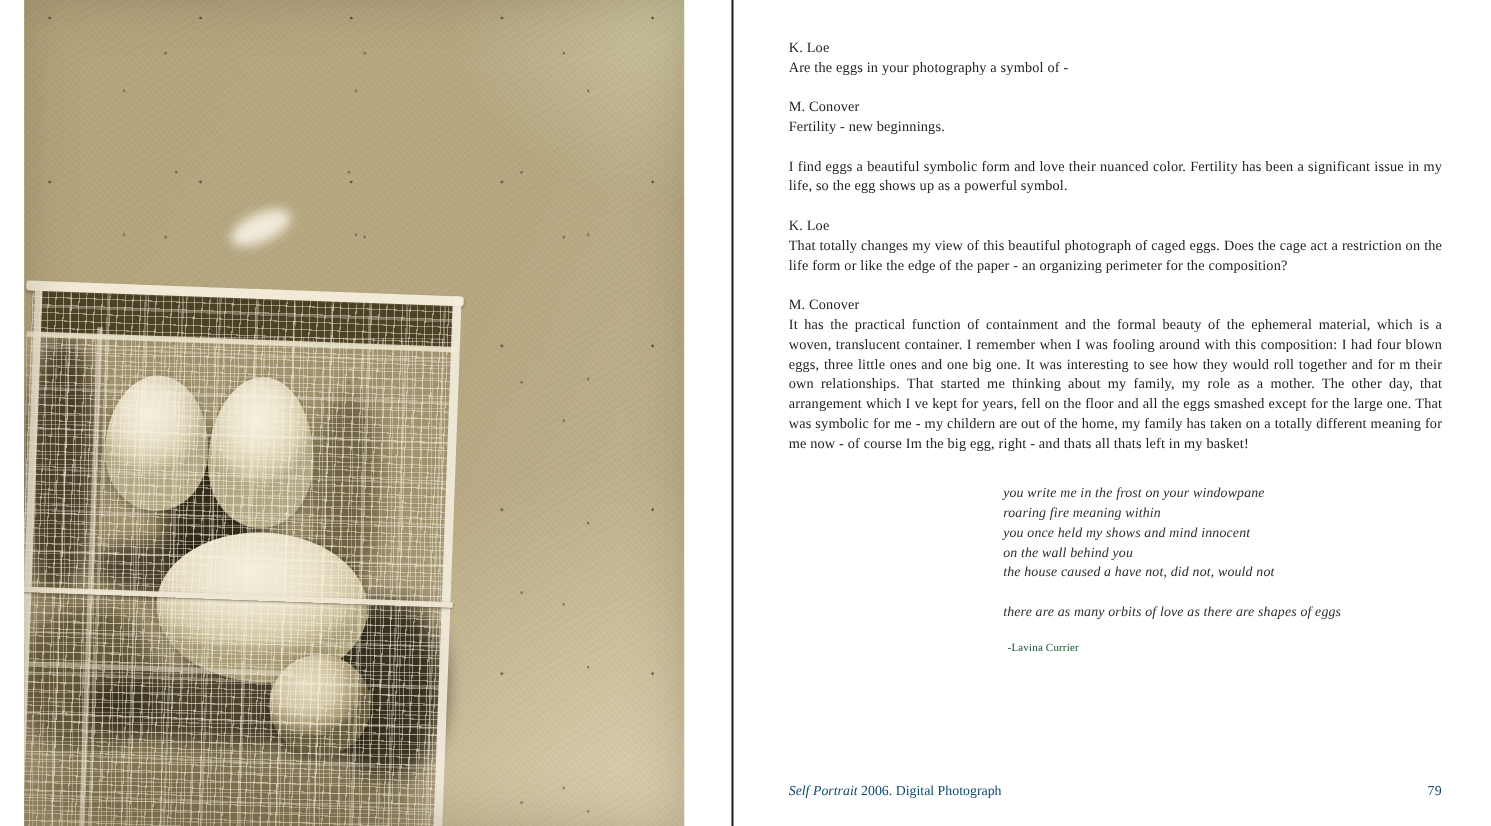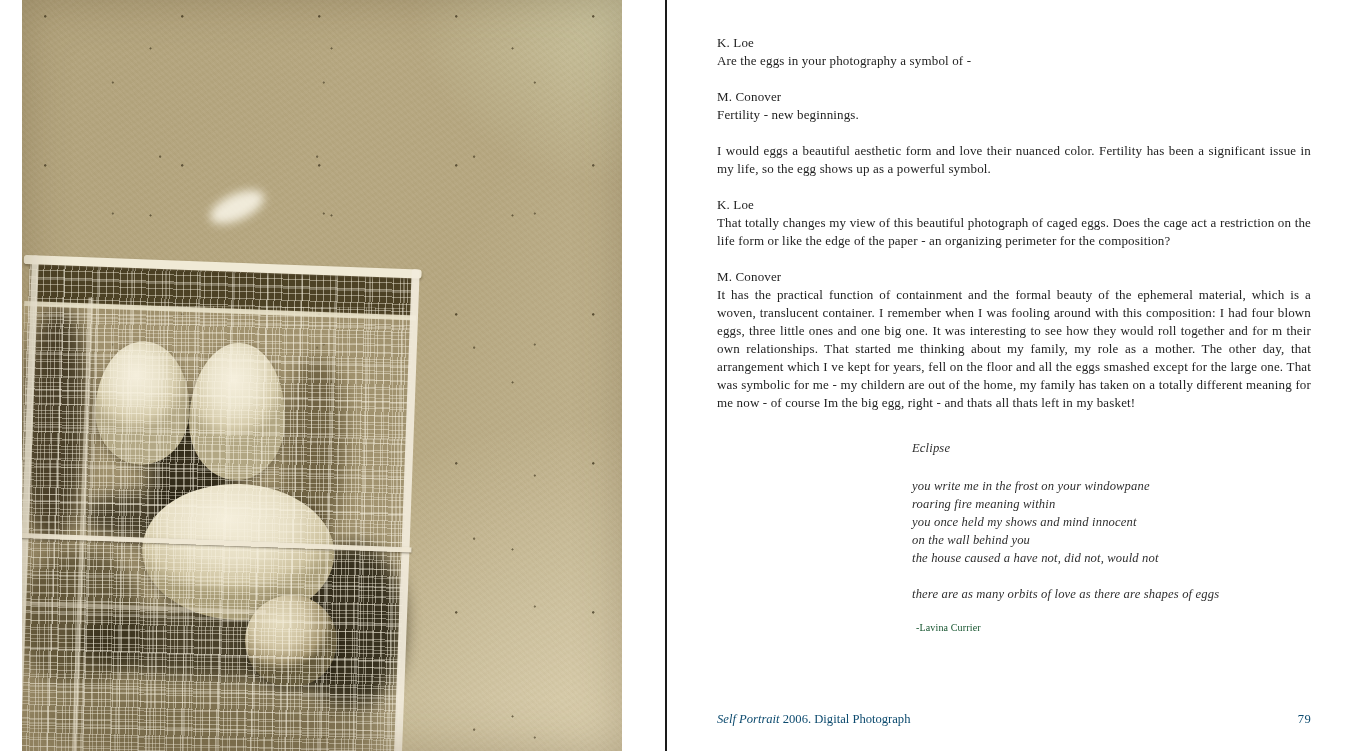--- a/index.html
+++ b/index.html
@@ -164,35 +164,34 @@
         <div class="speaker">K. Loe</div>
         <div class="para para-last">Are the eggs in your photography a symbol of -</div>
       </div>
 
       <div class="block">
         <div class="speaker">M. Conover</div>
         <div class="para para-last">Fertility - new beginnings.</div>
       </div>
 
       <div class="block">
-        <div class="para">I would eggs a beautiful aesthetic form and love their nuanced color. Fertility has been a significant issue in my life, so the egg shows up as a powerful symbol.</div>
+        <div class="para">I find eggs a beautiful symbolic form and love their nuanced color. Fertility has been a significant issue in my life, so the egg shows up as a powerful symbol.</div>
       </div>
 
       <div class="block">
         <div class="speaker">K. Loe</div>
         <div class="para">That totally changes my view of this beautiful photograph of caged eggs. Does the cage act a restriction on the life form or like the edge of the paper - an organizing perimeter for the composition?</div>
       </div>
 
       <div class="block">
         <div class="speaker">M. Conover</div>
         <div class="para">It has the practical function of containment and the formal beauty of the ephemeral material, which is a woven, translucent container. I remember when I was fooling around with this composition: I had four blown eggs, three little ones and one big one. It was interesting to see how they would roll together and for m their own relationships. That started me thinking about my family, my role as a mother. The other day, that arrangement which I ve kept for years, fell on the floor and all the eggs smashed except for the large one. That was symbolic for me - my childern are out of the home, my family has taken on a totally different meaning for me now - of course Im the big egg, right - and thats all thats left in my basket!</div>
       </div>
 
       <div class="poem">
-        <div class="poem-title">Eclipse</div>
         <div class="poem-line">you write me in the frost on your windowpane</div>
         <div class="poem-line">roaring fire meaning within</div>
         <div class="poem-line">you once held my shows and mind innocent</div>
         <div class="poem-line">on the wall behind you</div>
         <div class="poem-line">the house caused a have not, did not, would not</div>
         <div class="poem-gap"></div>
         <div class="poem-line">there are as many orbits of love as there are shapes of eggs</div>
       </div>
 
       <div class="attribution">-Lavina Currier</div>

